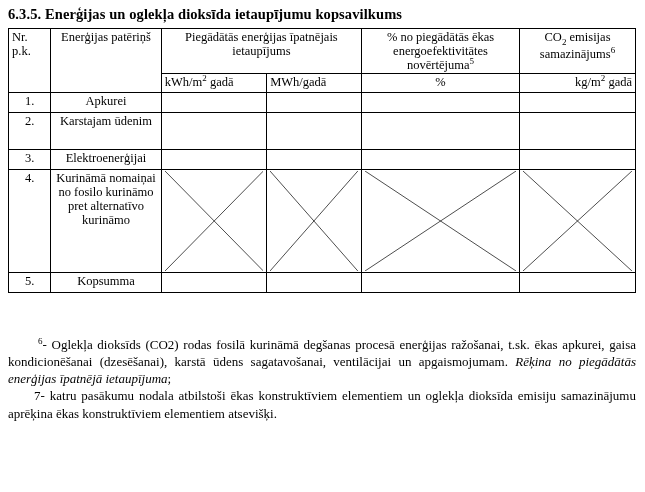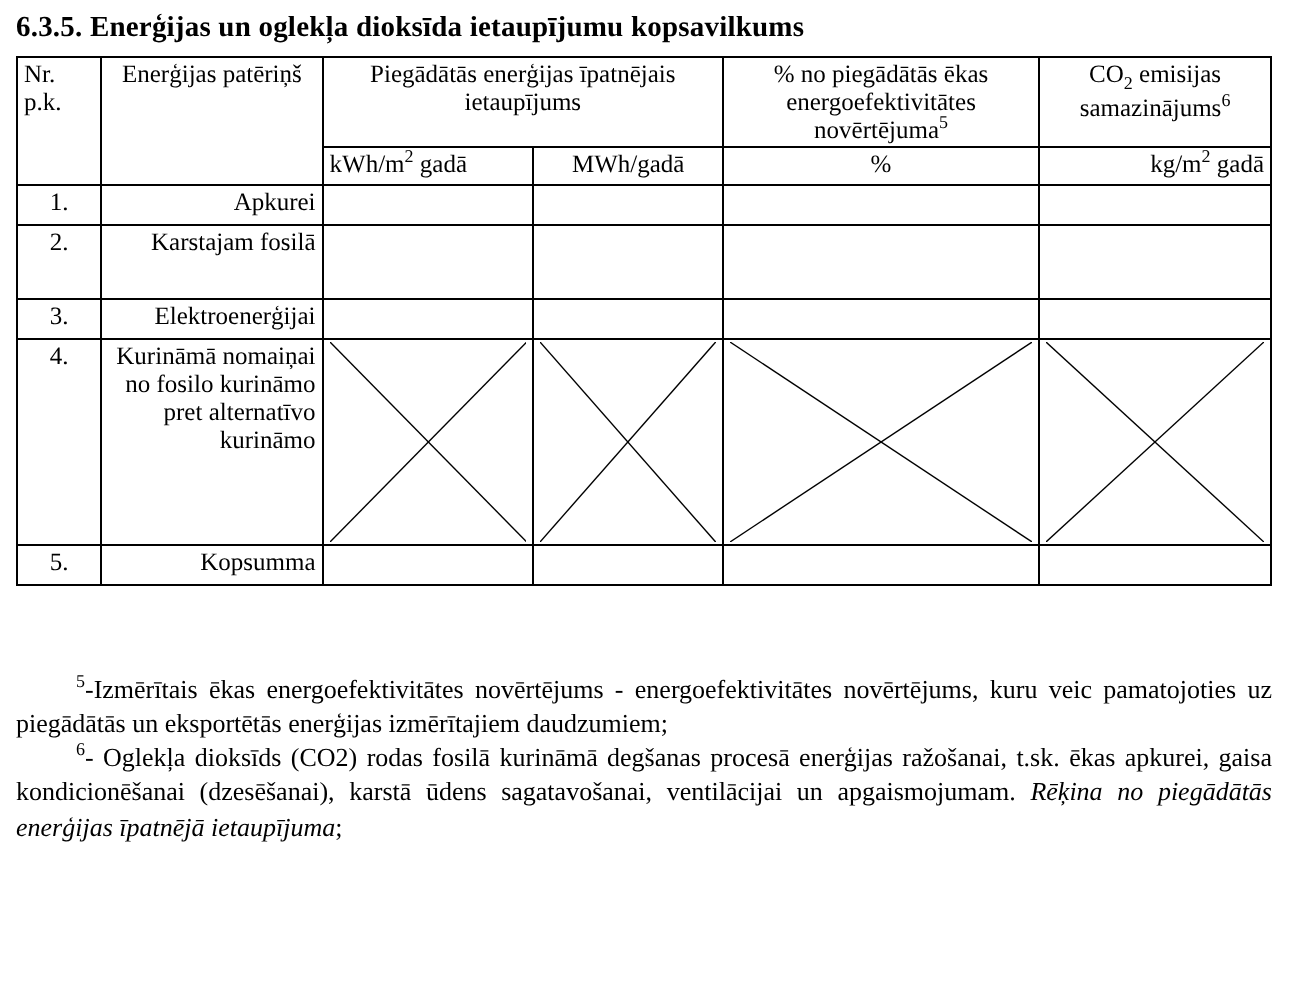--- a/index.html
+++ b/index.html
@@ -59,21 +59,21 @@
   .col-kwh  { width: 100px; }
   .col-mwh  { width: 90px; }
   .col-pct  { width: 150px; }
   .col-co2  { width: 110px; }
 
   .nr-cell {
     text-align: center;
     vertical-align: top;
   }
   .name-cell {
-    text-align: right;
+    text-align: center;
     vertical-align: top;
     margin-top: 24px;
   }
   .row-simple td { height: 17px; }
   .row-two td { height: 17px; }
   .row-big td { height: 100px; padding: 0; }
   .row-big td.nr-cell, .row-big td.name-cell { padding: 1px 3px; }
 
   .cross {
     position: relative;
@@ -137,39 +137,39 @@
           <span>% no piegādātās ēkas energoefektivitātes novērtējuma</span><sup>5</sup>
         </td>
         <td class="hdr" rowspan="1">
           <span>CO</span><span style="font-size:9px; vertical-align:sub;">2</span><span> emisijas samazinājums</span><sup>6</sup>
         </td>
       </tr>
       <tr>
         <td class="hdr-sub" style="text-align:left;">
           <span>kWh/m</span><sup>2</sup><span> gadā</span>
         </td>
-        <td class="hdr-sub" style="text-align:center;">MWh/gadā</td>
+        <td class="hdr-sub" style="text-align:left;">MWh/gadā</td>
         <td class="hdr-sub">%</td>
         <td class="hdr-sub" style="text-align:right;">
           <span>kg/m</span><sup>2</sup><span> gadā</span>
         </td>
       </tr>
     </thead>
     <tbody>
       <tr class="row-simple">
         <td class="nr-cell">1.</td>
         <td class="name-cell">Apkurei</td>
         <td></td>
         <td></td>
         <td></td>
         <td></td>
       </tr>
       <tr class="row-two">
         <td class="nr-cell">2.</td>
-        <td class="name-cell" style="height:34px;">Karstajam fosilā</td>
+        <td class="name-cell" style="height:34px;">Karstajam ūdenim</td>
         <td></td>
         <td></td>
         <td></td>
         <td></td>
       </tr>
       <tr class="row-simple">
         <td class="nr-cell">3.</td>
         <td class="name-cell">Elektroenerģijai</td>
         <td></td>
         <td></td>
@@ -209,17 +209,17 @@
         <td class="name-cell">Kopsumma</td>
         <td></td>
         <td></td>
         <td></td>
         <td></td>
       </tr>
     </tbody>
   </table>
 
   <div class="notes">
-    <p><span style="display:inline-block; width:30px;"></span><sup>5</sup><span>-Izmērītais ēkas energoefektivitātes novērtējums - energoefektivitātes novērtējums, kuru veic pamatojoties uz piegādātās un eksportētās enerģijas izmērītajiem daudzumiem;</span></p>
     <p><span style="display:inline-block; width:30px;"></span><sup>6</sup><span>- Oglekļa dioksīds (CO2) rodas fosilā kurināmā degšanas procesā enerģijas ražošanai, t.sk. ēkas apkurei, gaisa kondicionēšanai (dzesēšanai), karstā ūdens sagatavošanai, ventilācijai un apgaismojumam. </span><span class="italic">Rēķina no piegādātās enerģijas īpatnējā ietaupījuma</span><span>;</span></p>
+    <p class="indent">7- katru pasākumu nodala atbilstoši ēkas konstruktīviem elementiem un oglekļa dioksīda emisiju samazinājumu aprēķina ēkas konstruktīviem elementiem atsevišķi.</p>
   </div>
 
 </div>
 
 </body></html>

